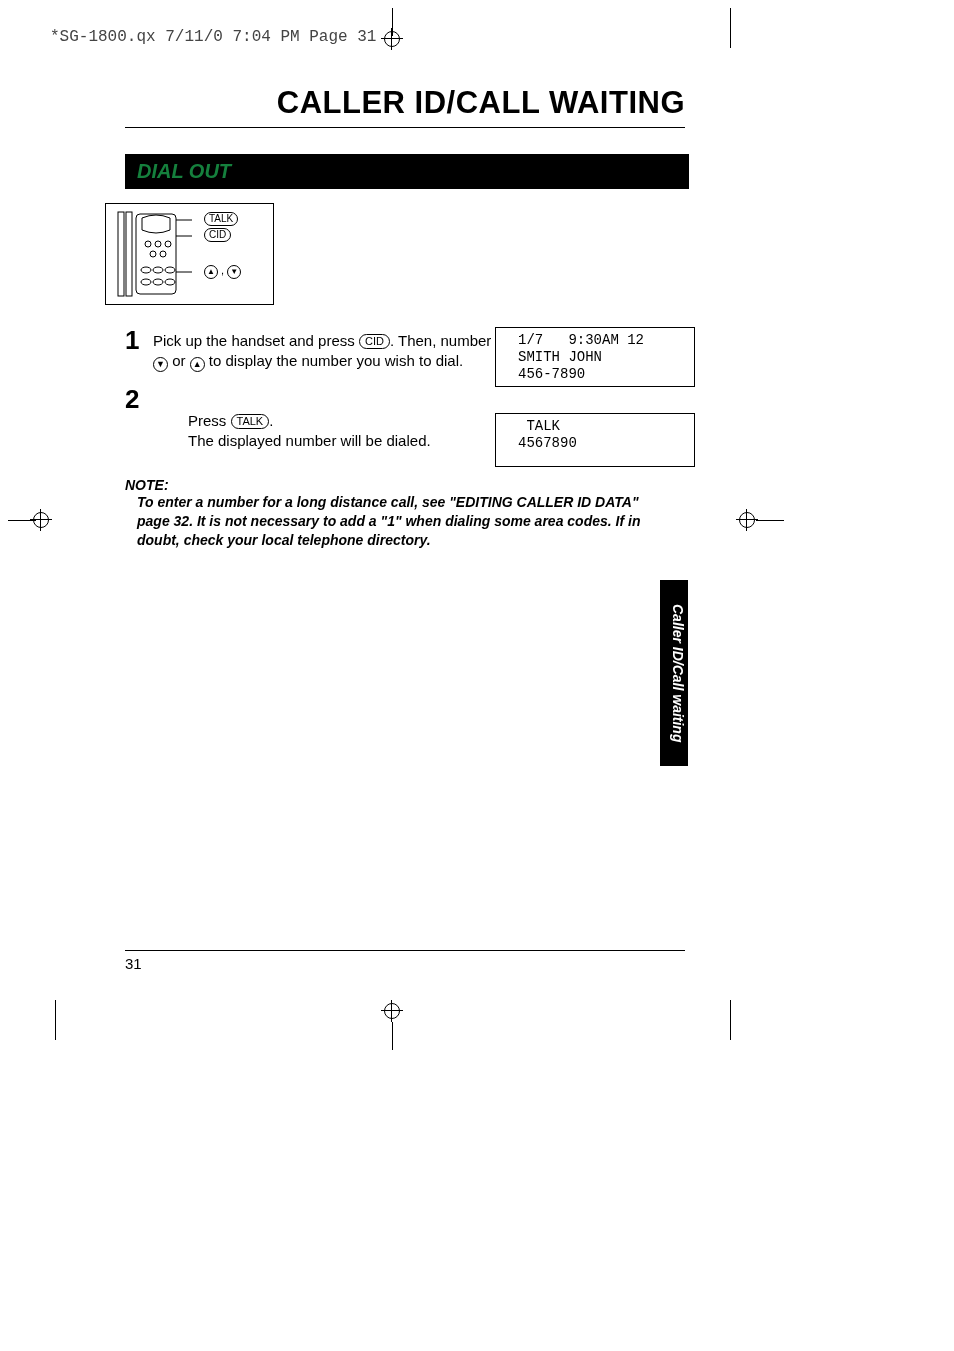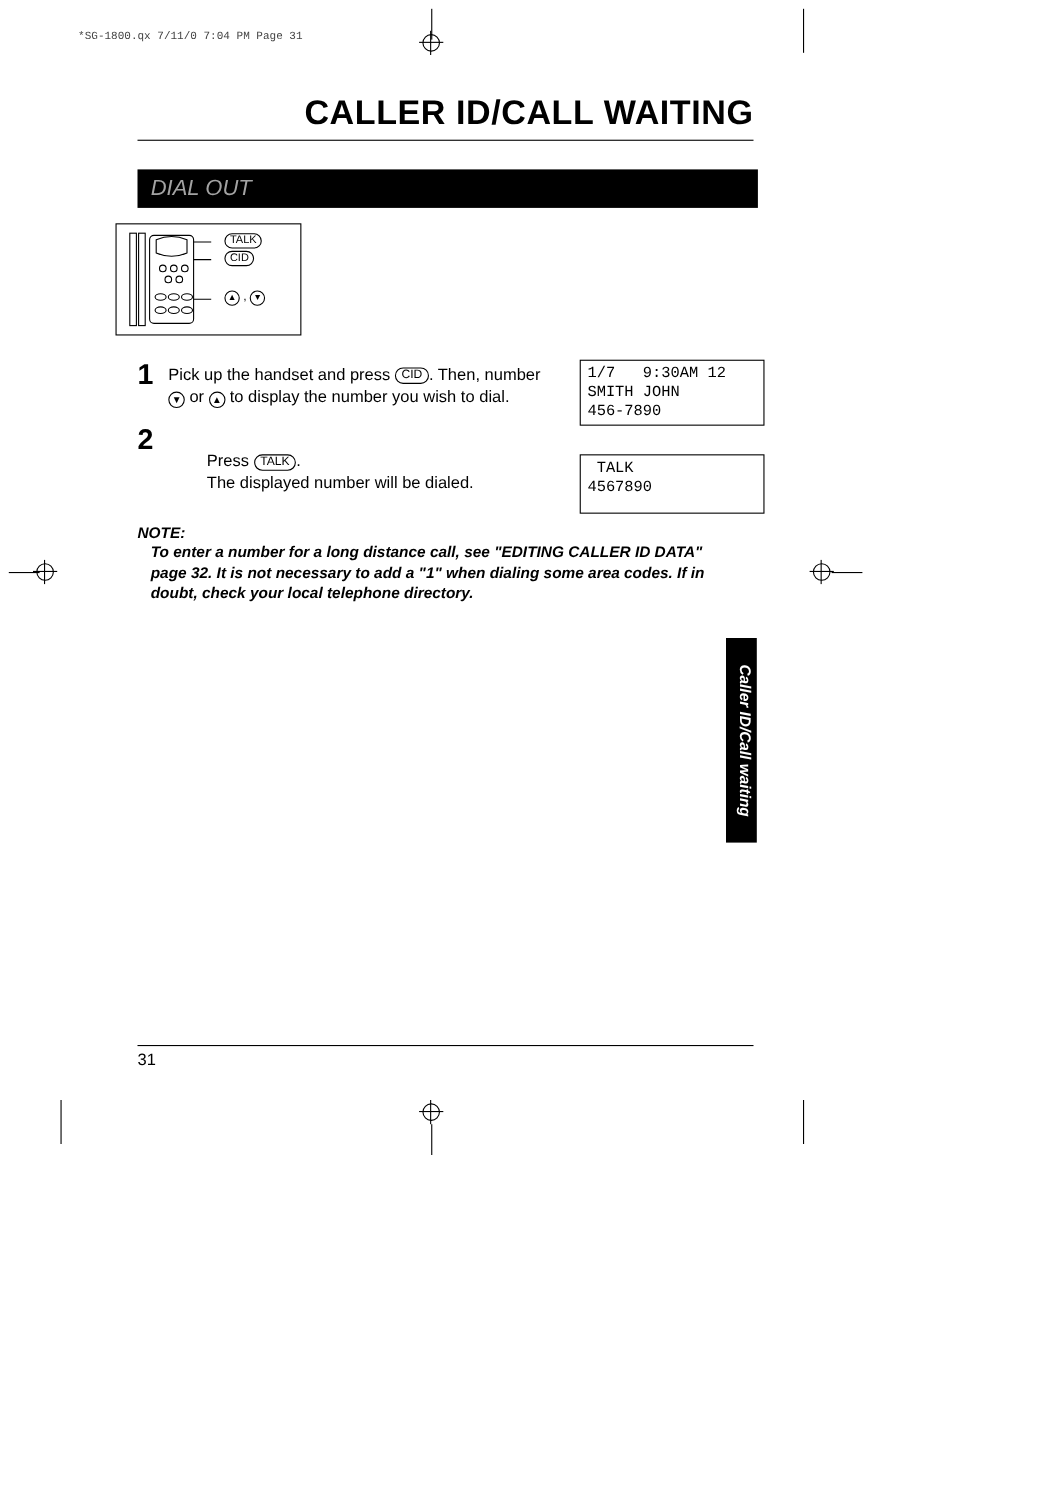--- a/index.html
+++ b/index.html
@@ -8,22 +8,22 @@
     font-family: Arial, Helvetica, sans-serif;
     background: #fff;
     width: 954px;
     height: 1351px;
     position: relative;
     color: #000;
   }
   .print-header {
     position: absolute;
     top: 28px;
-    left: 71px;
-    font-size: 10px;
+    left: 50px;
+    font-size: 16px;
     font-family: "Courier New", monospace;
     color: #444;
   }
   .page {
     position: absolute;
     top: 85px;
     left: 125px;
     width: 560px;
   }
   .main-title {
@@ -33,22 +33,22 @@
     margin: 0 0 6px 0;
     letter-spacing: 0.5px;
     font-family: Arial, Helvetica, sans-serif;
   }
   .title-rule {
     border-top: 1px solid #000;
     margin-bottom: 26px;
   }
   .section-bar {
     background: #000;
-    color: #a3a3a3;
-    font-weight: normal;
+    color: #15803d;
+    font-weight: bold;
     font-size: 20px;
     padding: 6px 12px 6px 12px;
     font-style: italic;
     font-family: Arial, Helvetica, sans-serif;
     margin-bottom: 14px;
     width: 540px;
   }
   .diagram-box {
     border: 1px solid #000;
     width: 167px;
@@ -135,21 +135,21 @@
     text-align: center;
     line-height: 13px;
     font-size: 9px;
     vertical-align: -1px;
   }
   .lcd {
     position: absolute;
     border: 1px solid #000;
     font-family: "Courier New", monospace;
     font-size: 14px;
-    padding: 4px 6px;
+    padding: 4px 22px;
     line-height: 1.2;
     white-space: pre;
     width: 154px;
   }
   .lcd1 { top: 0px; right: -10px; }
   .lcd2 { top: 86px; right: -10px; height: 44px; }
   .note-label {
     font-weight: bold;
     font-style: italic;
     font-size: 14px;

